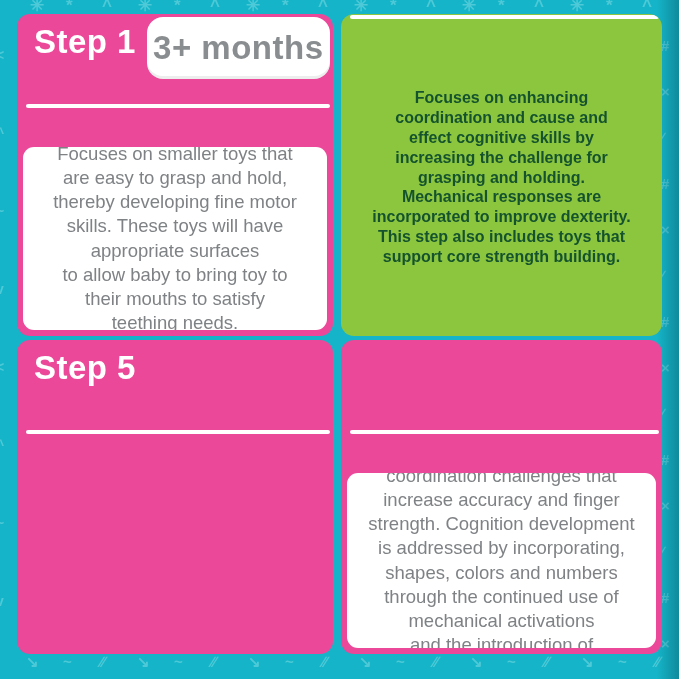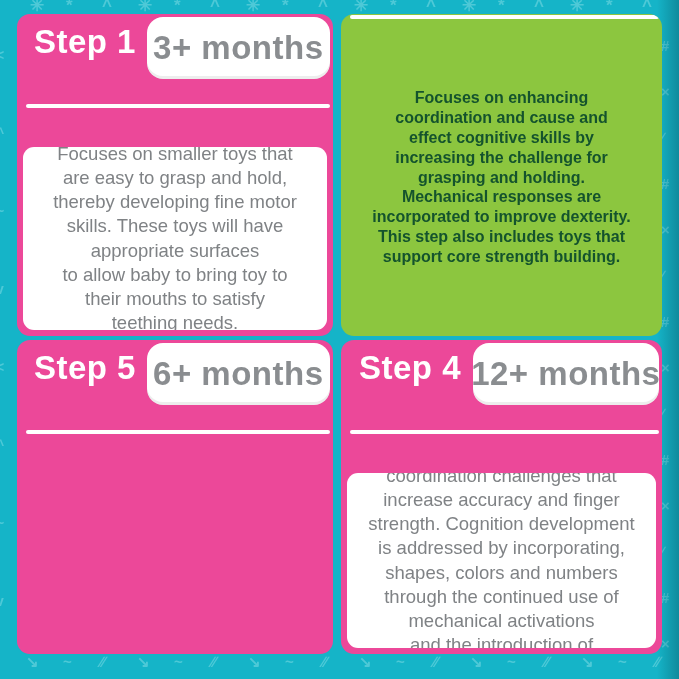--- a/index.html
+++ b/index.html
@@ -154,33 +154,26 @@
 Mechanical responses are
 incorporated to improve dexterity.
 This step also includes toys that
 support core strength building.</p>
       </div>
     </section>
 
     <section class="card card--gray">
       <header class="card-header">
         <span class="step-label">Step 5</span>
-        <span class="months-tab">
-          <span class="months-label">6+ months</span>
-        </span>
       </header>
       <div class="separator"></div>
     </section>
 
     <section class="card card--gray">
       <header class="card-header">
-        <span class="step-label">Step 4</span>
-        <span class="months-tab">
-          <span class="months-label">12+ months</span>
-        </span>
       </header>
       <div class="separator"></div>
       <div class="card-body">
         <p class="body-text">Focuses on more complex
 coordination challenges that
 increase accuracy and finger
 strength. Cognition development
 is addressed by incorporating,
 shapes, colors and numbers
 through the continued use of

